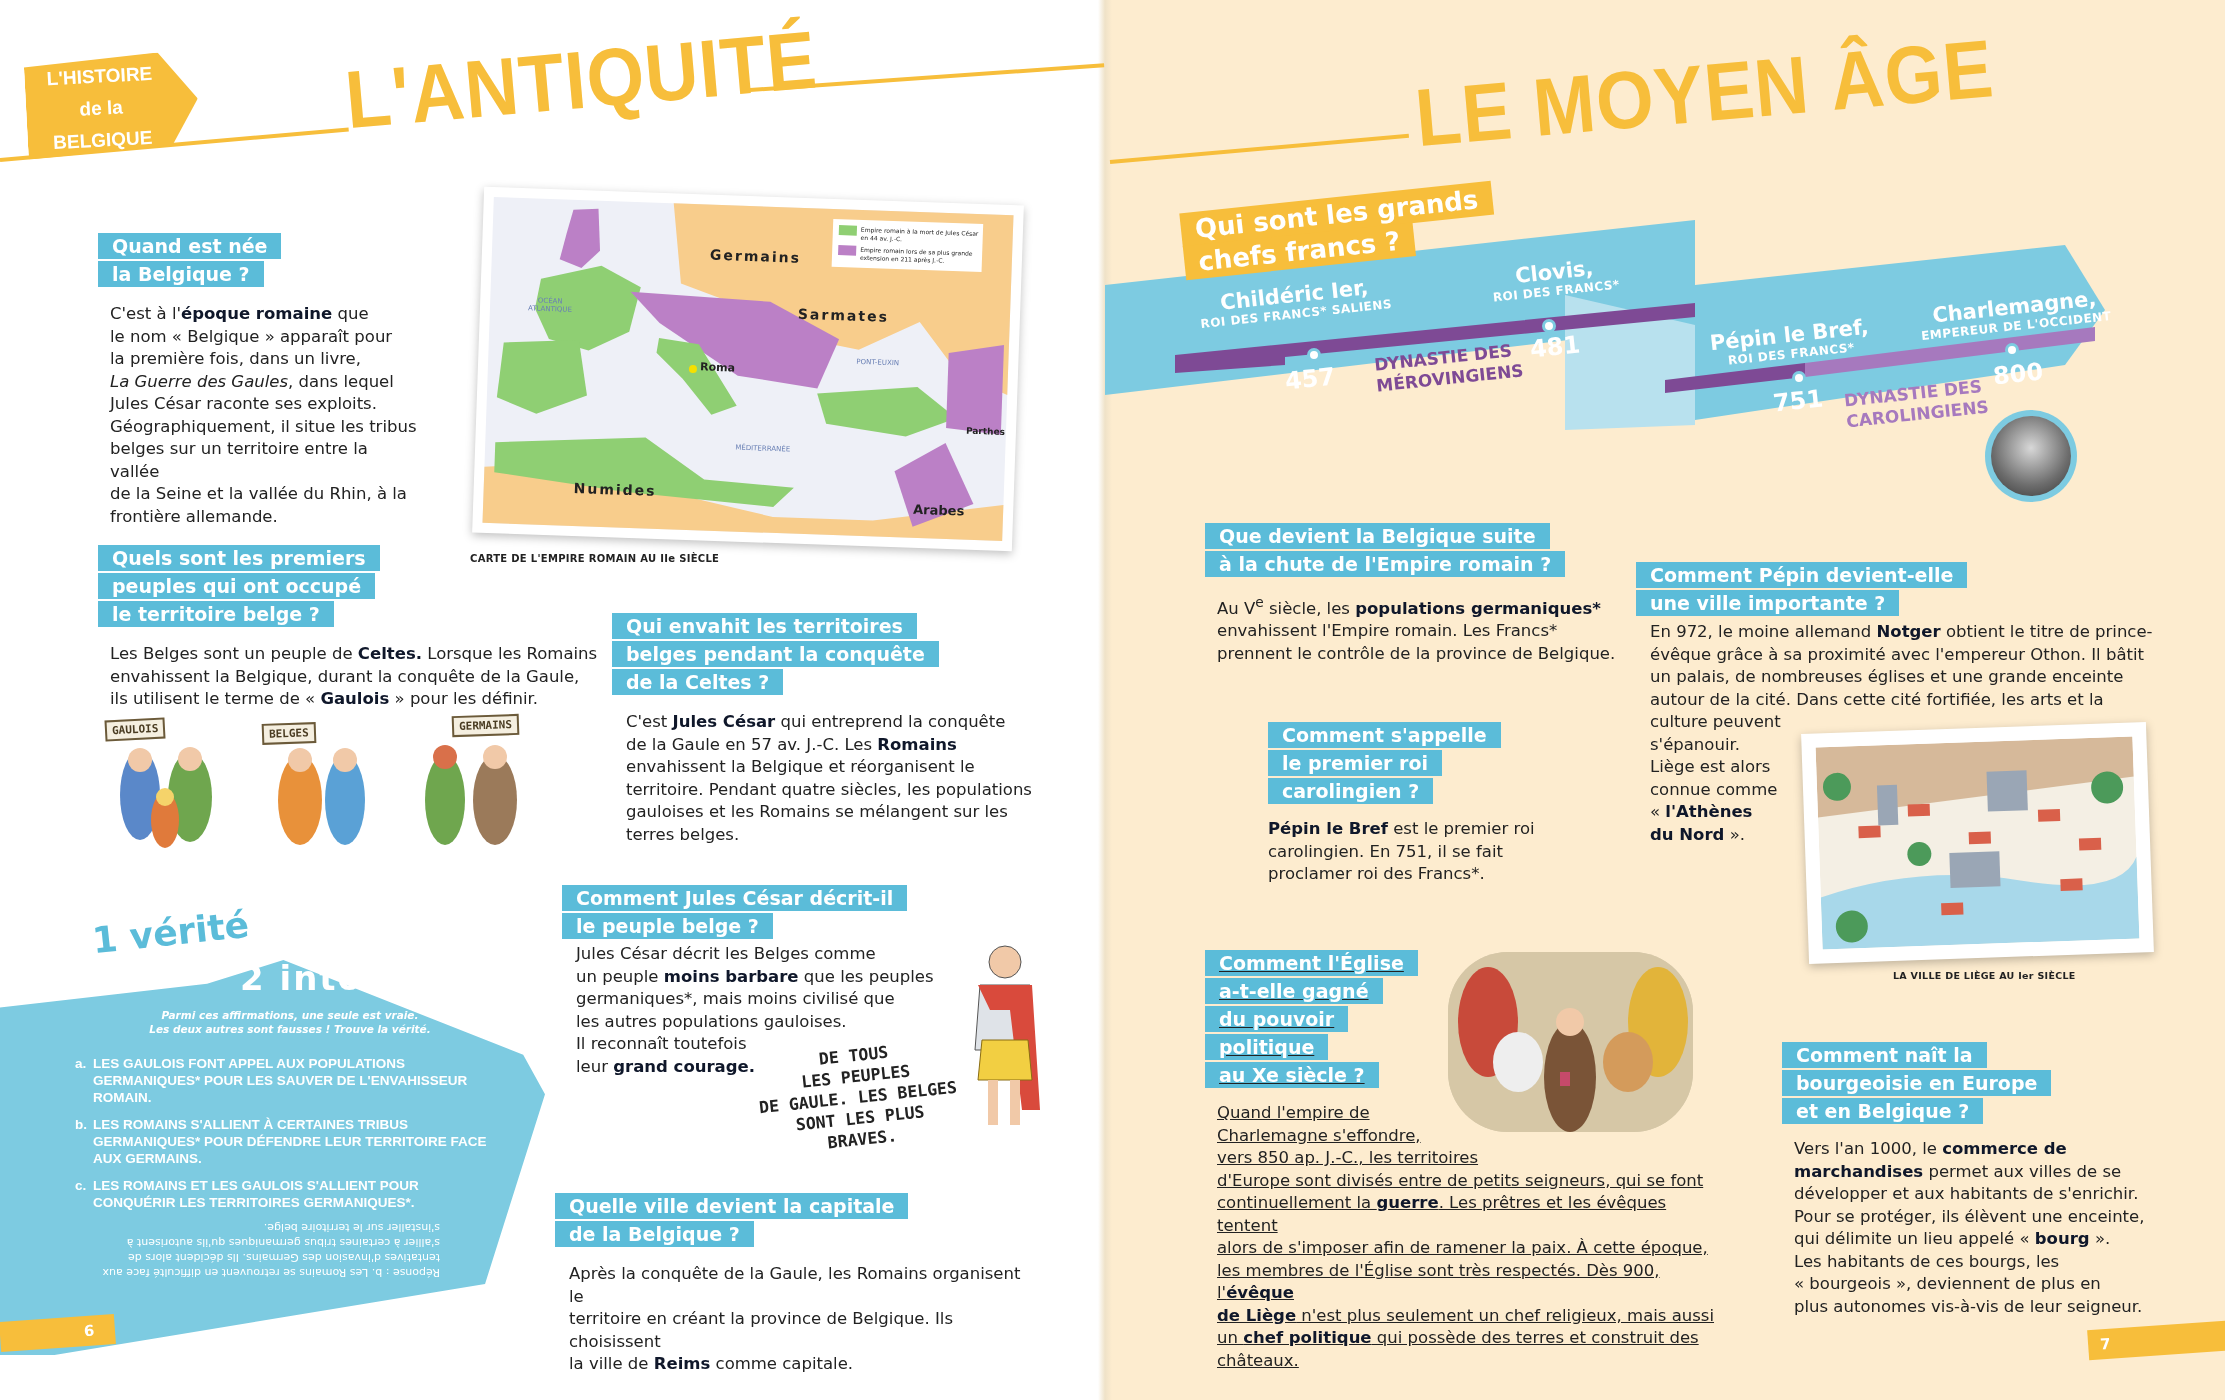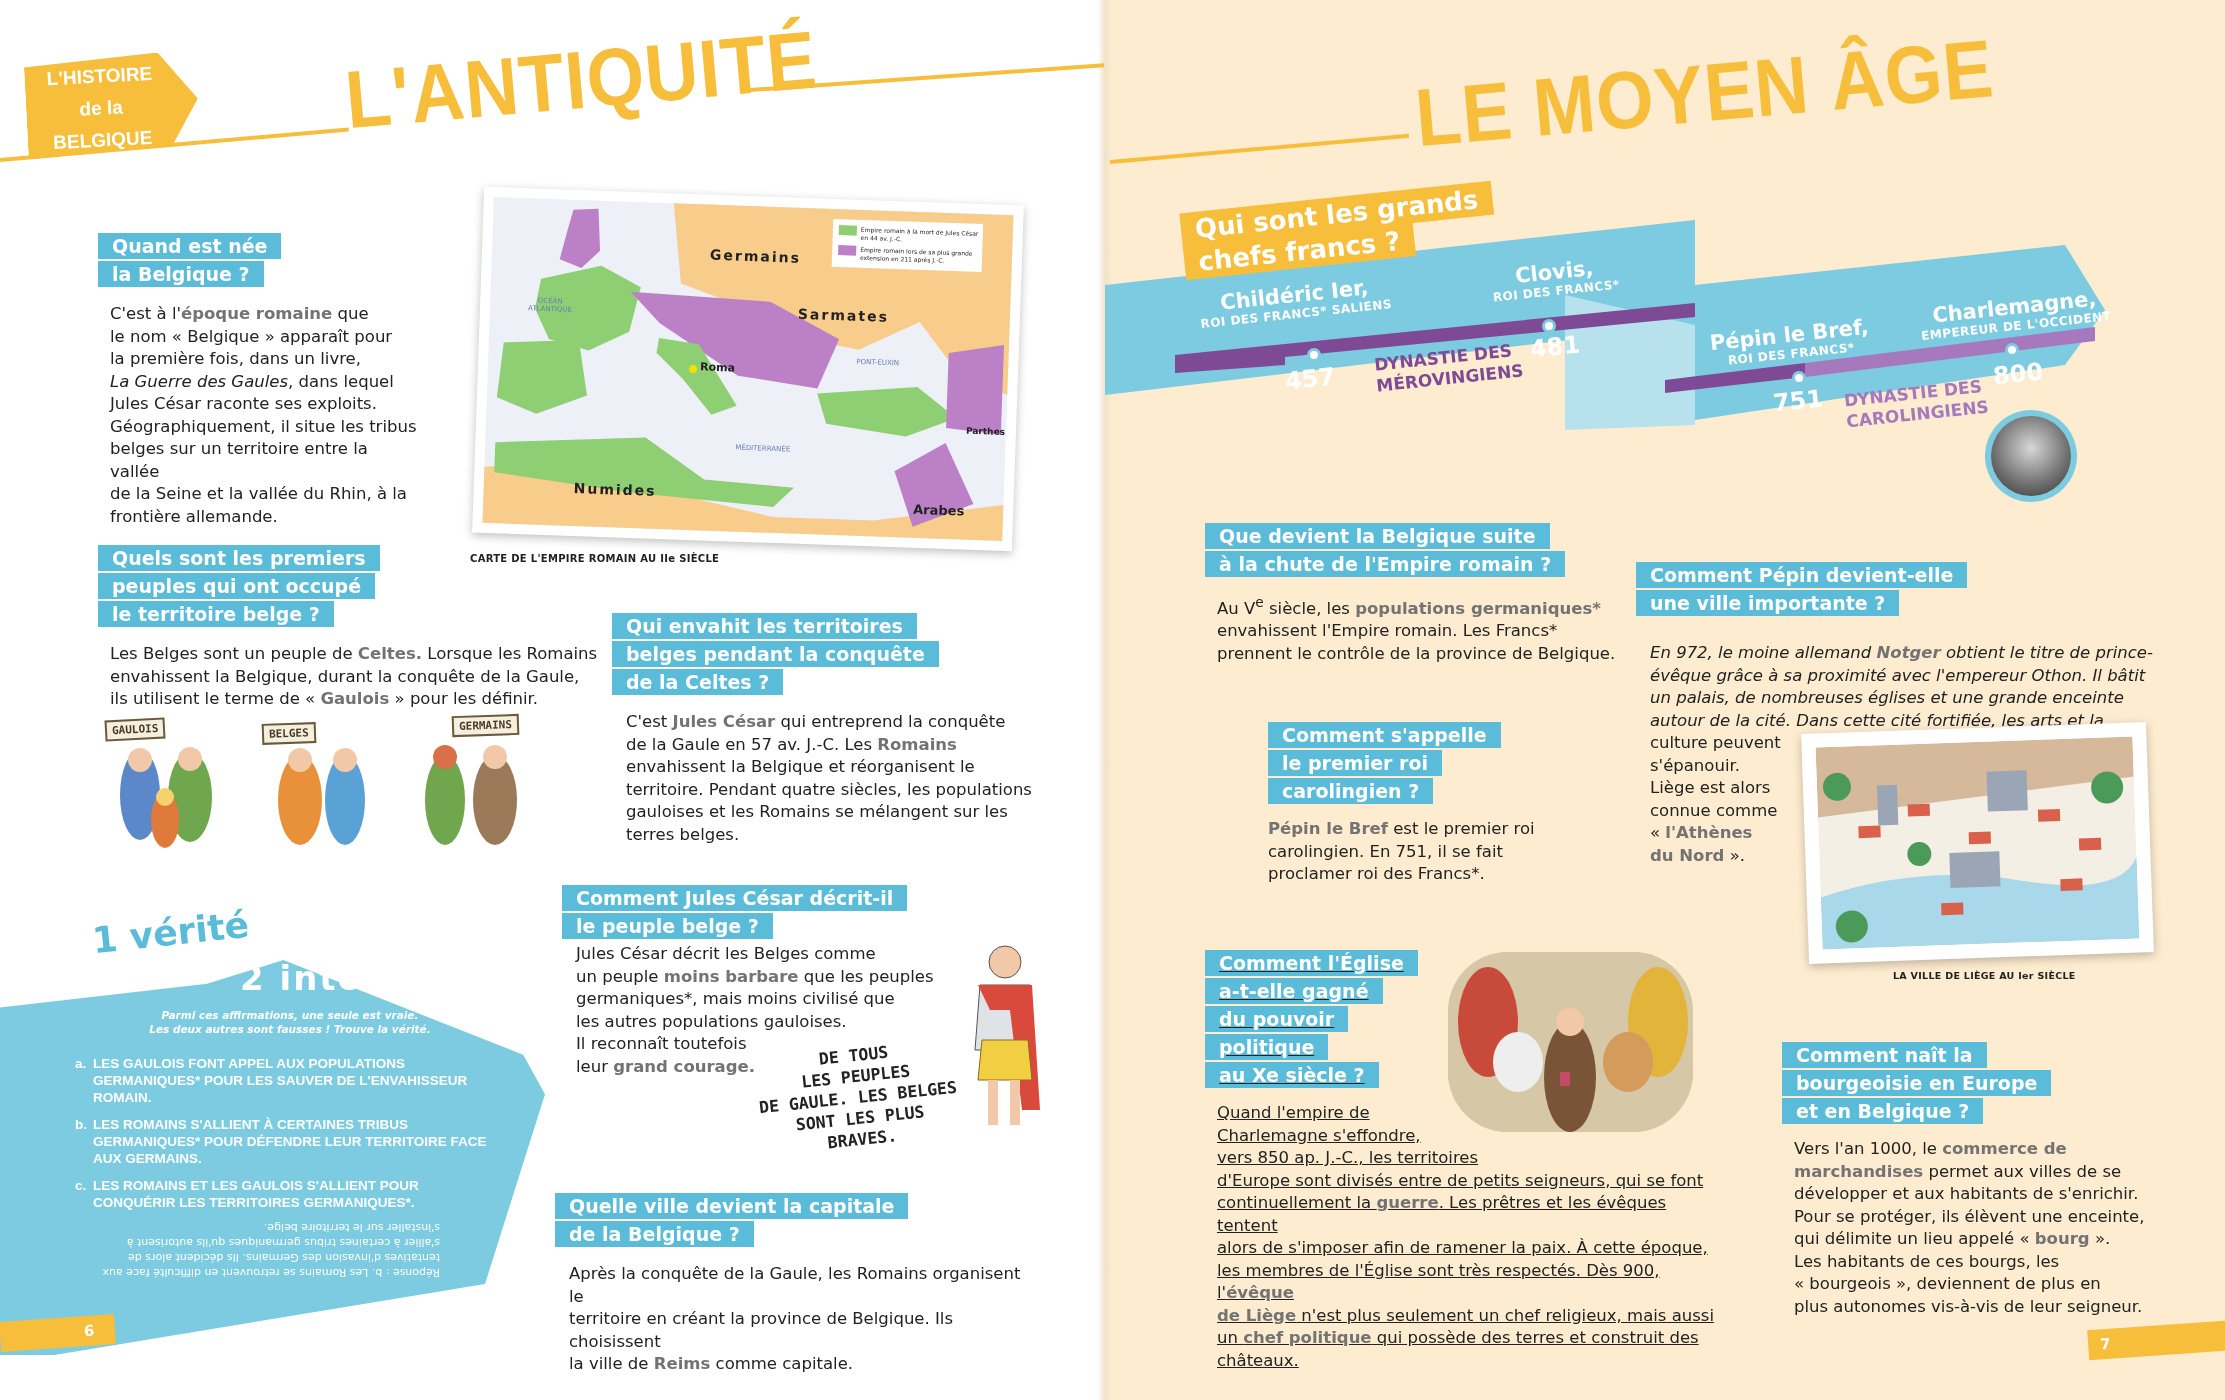--- a/index.html
+++ b/index.html
@@ -7,21 +7,21 @@
   body { font-family: "DejaVu Sans", sans-serif; color: #222; position: relative; }
   .abs { position: absolute; }
   .page-left { left: 0; top: 0; width: 1105px; height: 1400px; background: #ffffff; }
   .page-right { left: 1105px; top: 0; width: 1120px; height: 1400px; background: #fdeccf; }
   .gutter { left: 1098px; top: 0; width: 14px; height: 1400px; background: linear-gradient(to right, #ffffff, #efe2c8 50%, #fdeccf); }
 
   .q-head { display: inline; background: #5bbcd9; color: #fff; font-weight: bold; font-size: 19px; line-height: 26px; padding: 2px 14px 2px 14px; box-decoration-break: clone; -webkit-box-decoration-break: clone; font-family: "DejaVu Sans", sans-serif; }
   .q-head-wrap { line-height: 26px; }
   .q-head-y { background: #f7be3b; }
   .body-txt { font-size: 16.5px; line-height: 22.5px; color: #222; }
-  .body-txt b { font-weight: bold; color: #737373; }
+  .body-txt b { font-weight: bold; color: #0f172a; }
 
   .tag { left: 26px; top: 55px; width: 172px; height: 100px; background: #f7be3b; clip-path: polygon(0 8%, 78% 0, 100% 48%, 84% 93%, 0 100%); transform: rotate(-3deg); }
   .tag span { display: block; color: #fff; font-weight: bold; font-size: 19px; line-height: 22px; text-align: center; padding-top: 10px; margin-right: 22px; font-family: "Liberation Sans", sans-serif; }
   .title-big { font-family: "Liberation Sans", sans-serif; font-weight: bold; color: #f7be3b; font-size: 74px; letter-spacing: 1px; transform-origin: left bottom; transform: rotate(-5deg) scaleY(1.1); white-space: nowrap; }
   .rule { height: 4px; background: #f7be3b; transform-origin: left center; }
 
   .card { background: #fff; box-shadow: 0 3px 10px rgba(0,0,0,0.25); }
   .caption { font-size: 10px; font-weight: bold; color: #222; letter-spacing: 0.3px; }
   .sign { position: absolute; font-size: 11px; font-weight: bold; border: 2px solid #6b5a3a; background: #f5efe0; padding: 2px 5px; color: #4a3c22; font-family: "DejaVu Sans Mono", monospace; }
   .dot { width: 14px; height: 14px; border-radius: 50%; background: #fff; border: 3px solid #7dcbe1; }
@@ -229,21 +229,21 @@
   <span class="q-head q-head-y" style="font-size:26px; line-height:33px;"><span>Qui sont les grands</span><br><span>chefs francs ?</span></span>
 </div>
 
 <div class="abs" style="left:1205px; top:523px; width:420px;">
   <div class="q-head-wrap"><span class="q-head"><span>Que devient la Belgique suite</span><br><span>à la chute de l'Empire romain ?</span></span></div>
   <div class="body-txt" style="margin-top:12px; margin-left:12px;">Au V<sup>e</sup> siècle, les <b>populations germaniques*</b><br>envahissent l'Empire romain. Les Francs*<br>prennent le contrôle de la province de Belgique.</div>
 </div>
 
 <div class="abs" style="left:1636px; top:562px; width:540px;">
   <div class="q-head-wrap"><span class="q-head"><span>Comment Pépin devient-elle</span><br><span>une ville importante ?</span></span></div>
-  <div class="body-txt" style="margin-top:24px; margin-left:14px;font-style:italic;">En 972, le moine allemand <b>Notger</b> obtient le titre de prince-<br>évêque grâce à sa proximité avec l'empereur Othon. Il bâtit<br>un palais, de nombreuses églises et une grande enceinte<br>autour de la cité. Dans cette cité fortifiée, les arts et la</div>
+  <div class="body-txt" style="margin-top:3px; margin-left:14px;">En 972, le moine allemand <b>Notger</b> obtient le titre de prince-<br>évêque grâce à sa proximité avec l'empereur Othon. Il bâtit<br>un palais, de nombreuses églises et une grande enceinte<br>autour de la cité. Dans cette cité fortifiée, les arts et la</div>
   <div class="body-txt" style="margin-left:14px;">culture peuvent<br>s'épanouir.<br>Liège est alors<br>connue comme<br>« <b>l'Athènes</b><br><b>du Nord</b> ».</div>
 </div>
 <div class="abs card" style="left:1805px; top:728px; width:345px; height:230px; transform:rotate(-2deg); padding:14px;">
   <svg width="317" height="202">
     <rect width="317" height="202" fill="#f4efe4"></rect>
     <polygon points="0,0 317,0 317,40 0,70" fill="#c9a27a" opacity="0.7"></polygon>
     <path d="M0 150 Q100 120 200 140 T317 120 L317 202 L0 202 Z" fill="#a8d8ea"></path>
     <g fill="#d9604a">
         <rect x="40" y="80" width="22" height="12"></rect>
         <rect x="90" y="60" width="22" height="12"></rect>

